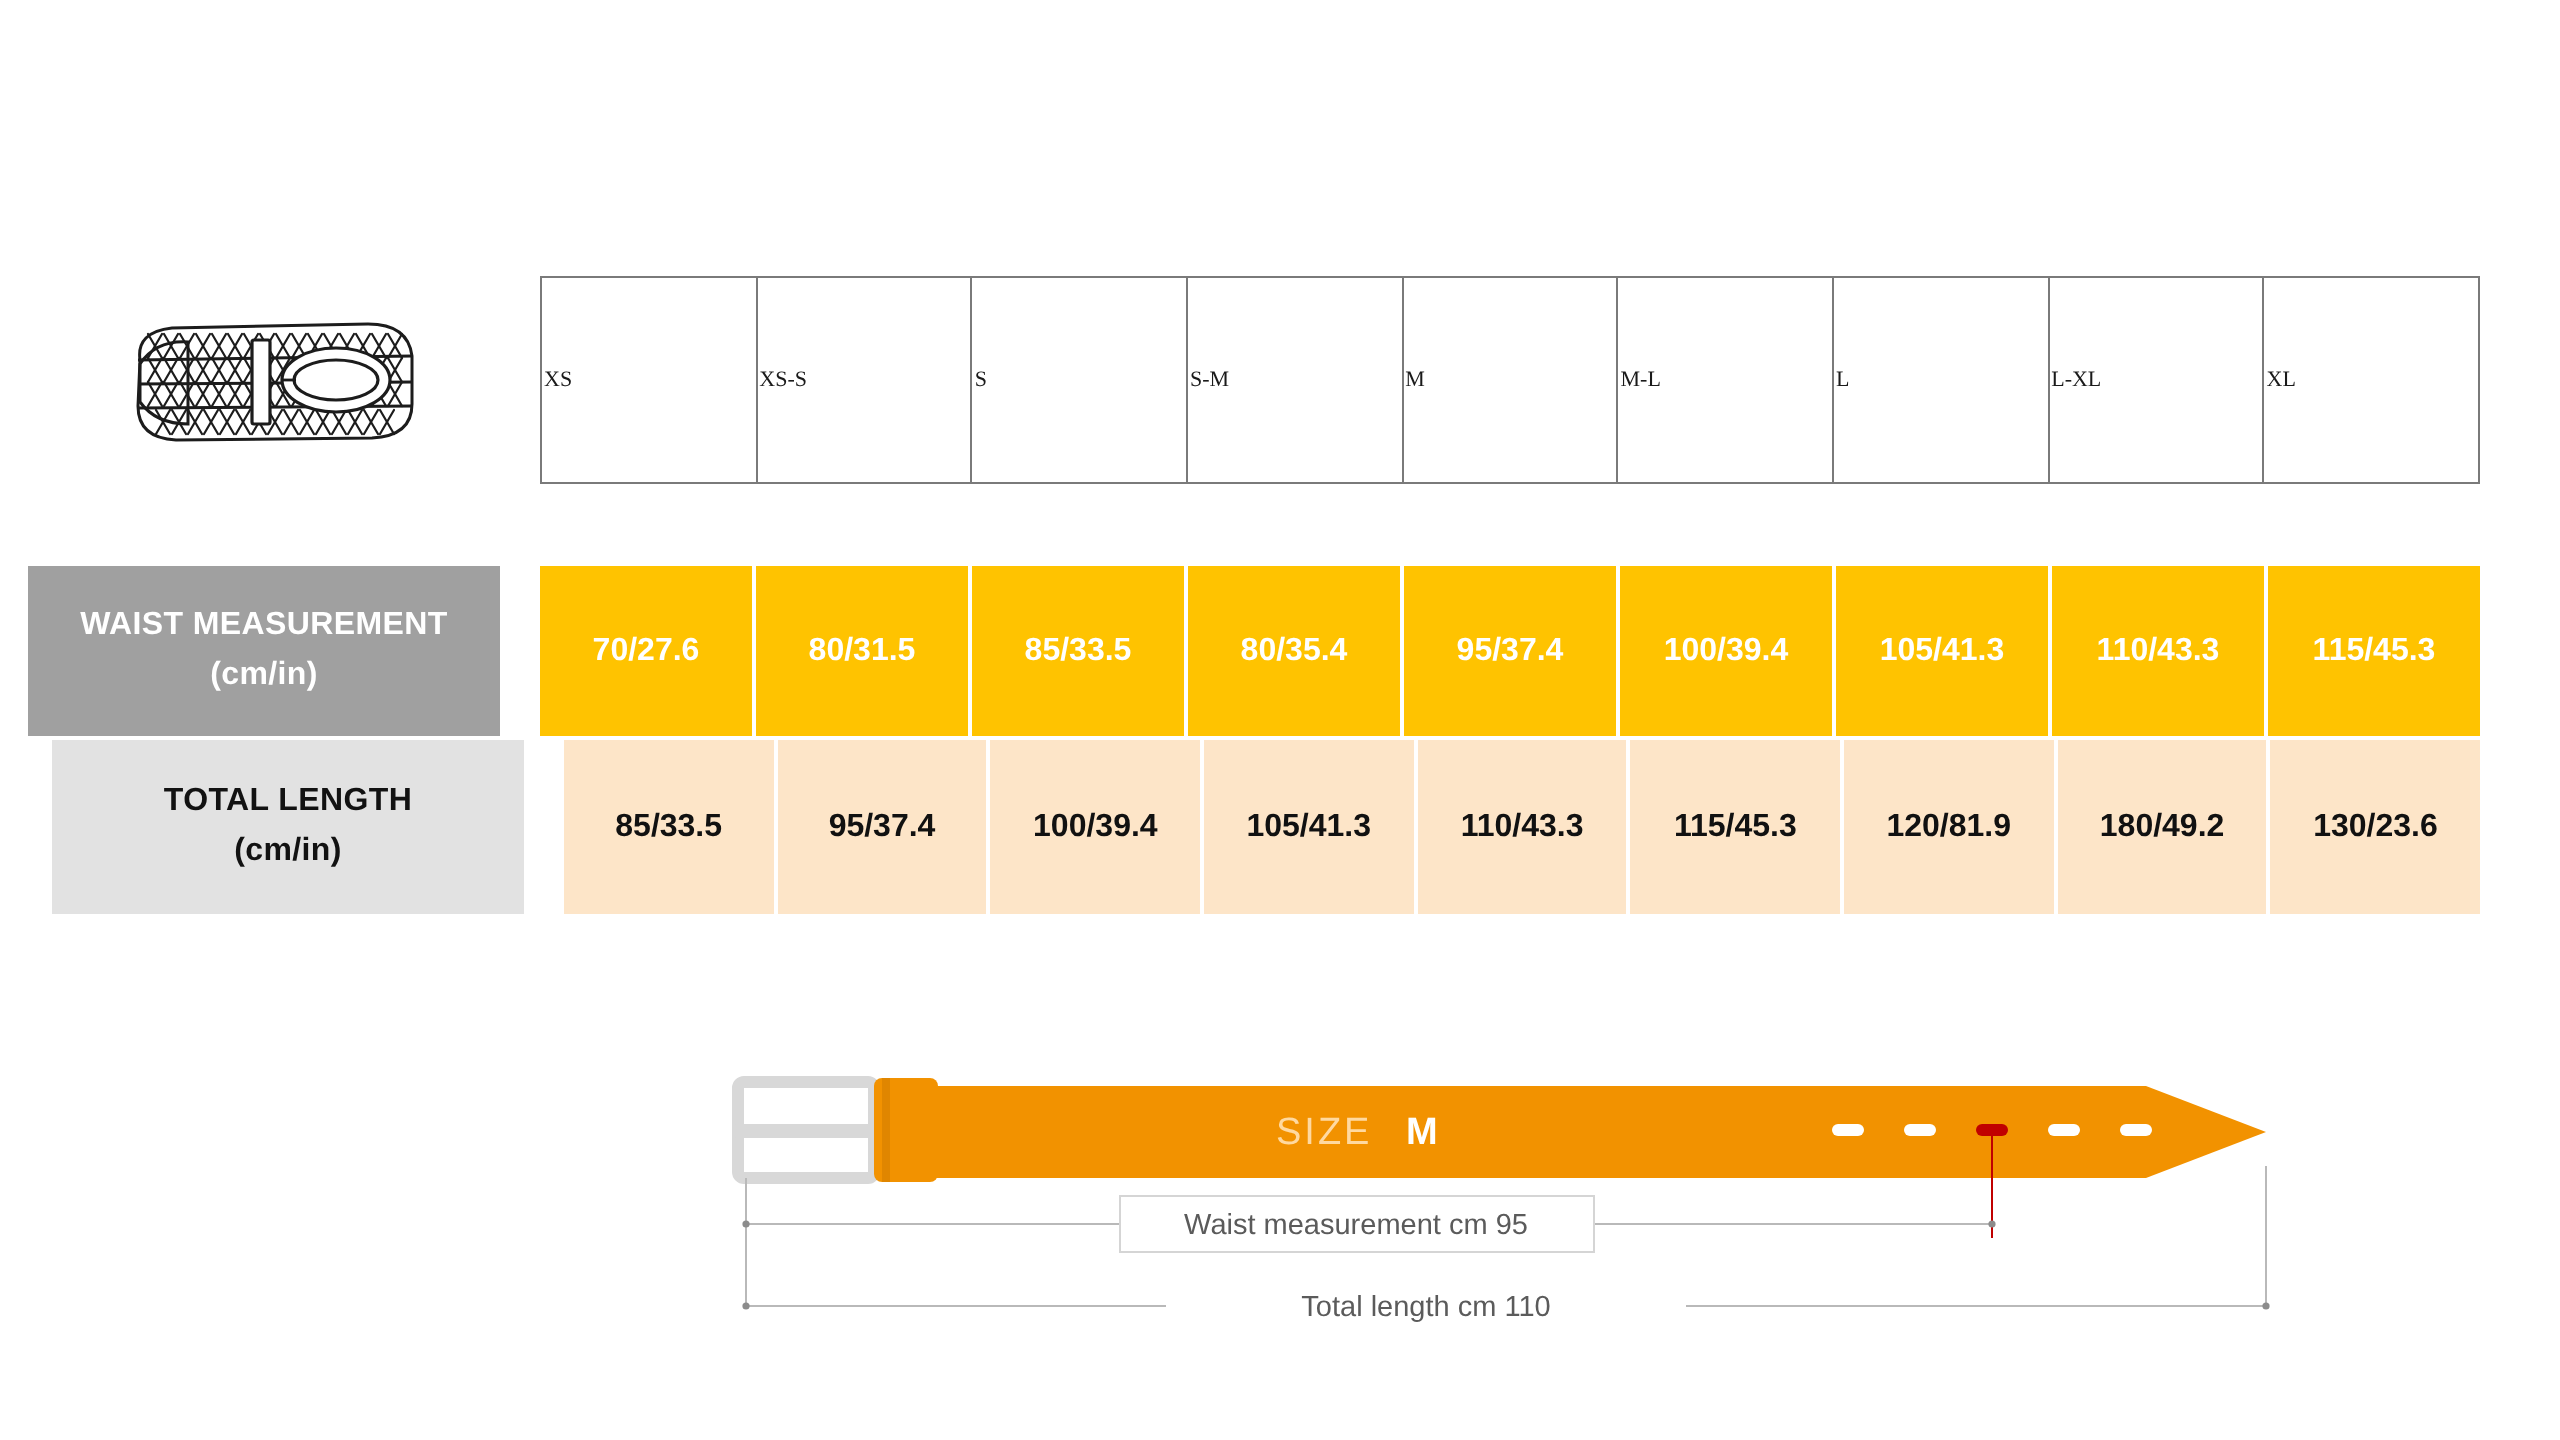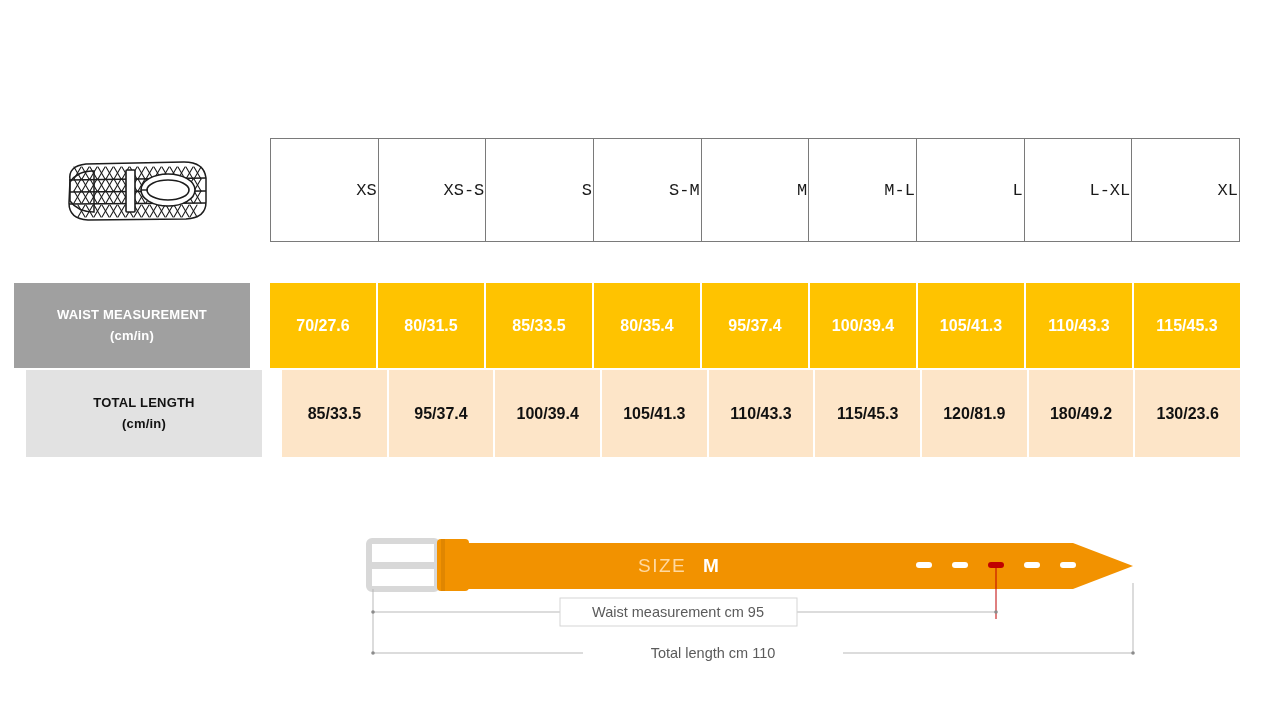--- a/index.html
+++ b/index.html
@@ -29,25 +29,25 @@
     position: absolute;
     left: 270px;
     top: 138px;
     width: 970px;
     height: 104px;
     border-collapse: collapse;
     table-layout: fixed;
   }
   #size-header-table td {
     border: 1px solid #7a7a7a;
-    text-align: right;
+    text-align: left;
     vertical-align: middle;
-    font-size: 17px;
+    font-size: 11px;
     color: #1a1a1a;
-    font-family: Liberation Mono, monospace;
+    font-family: Liberation Serif, serif;
     font-weight: 400;
   }
 
   
   #measurement-block {
     position: absolute;
     left: 14px;
     top: 283px;
     width: 1226px;
   }
@@ -56,21 +56,21 @@
     align-items: stretch;
   }
   .row-label {
     width: 236px;
     flex: 0 0 236px;
     display: flex;
     flex-direction: column;
     align-items: center;
     justify-content: center;
     text-align: center;
-    font-size: 13px;
+    font-size: 16px;
     font-weight: bold;
     line-height: 1.55;
     letter-spacing: 0.2px;
   }
   .row-label .sub {
     font-weight: bold;
   }
   #row-waist .row-label {
     background: #a0a0a0;
     color: #ffffff;

